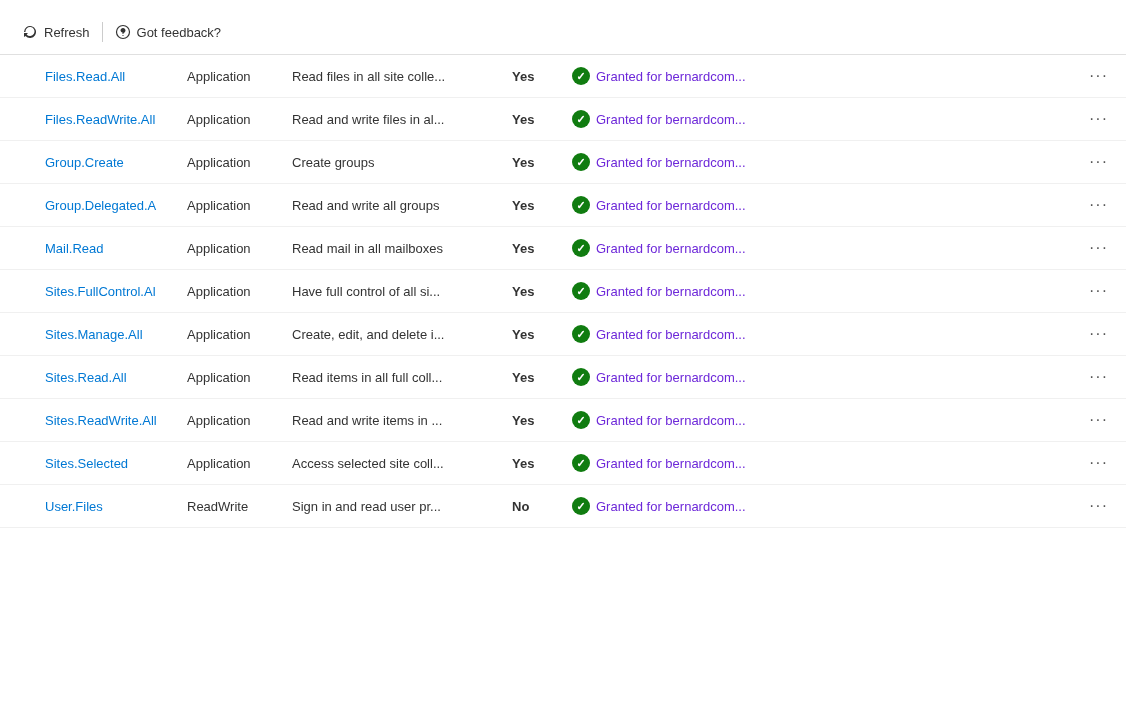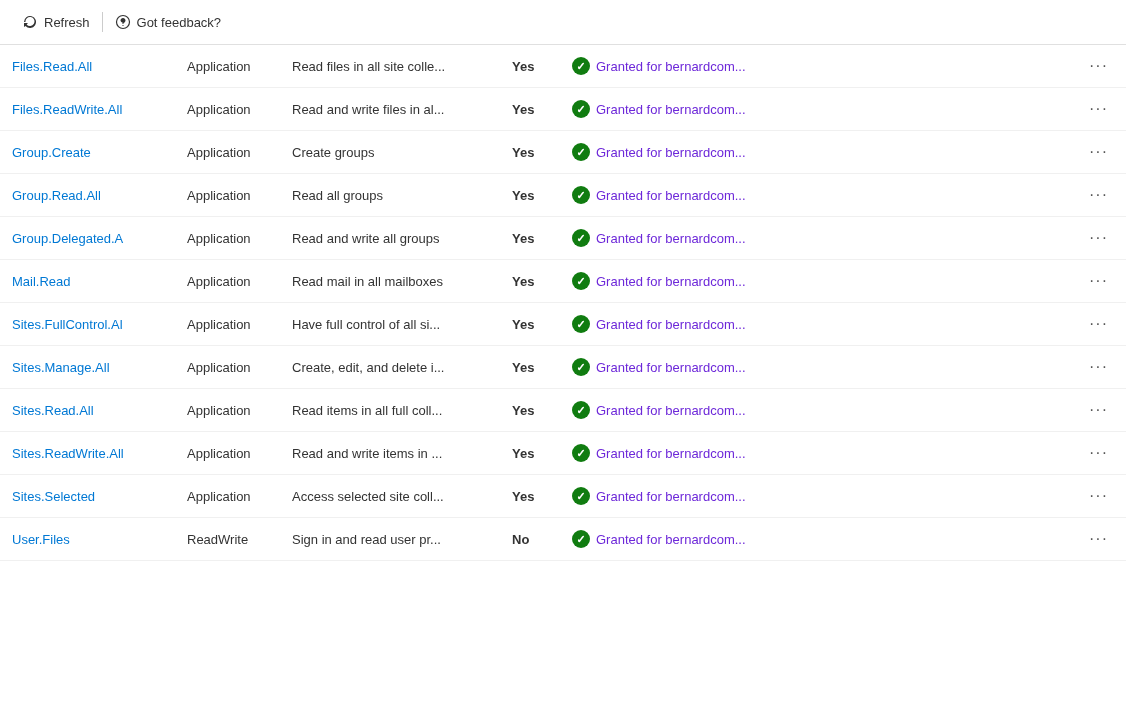--- a/index.html
+++ b/index.html
@@ -4,20 +4,21 @@
   <style>
     * { box-sizing: border-box; margin: 0; padding: 0; }
     body { font-family: 'Segoe UI', Arial, sans-serif; font-size: 13px; background: #fff; color: #333; }
 
     .toolbar {
       display: flex;
       align-items: center;
       padding: 10px 16px;
       border-bottom: 1px solid #e0e0e0;
       gap: 6px;
+      margin-top: 10px;
     }
 
     .toolbar-btn {
       display: flex;
       align-items: center;
       gap: 6px;
       background: none;
       border: none;
       cursor: pointer;
       font-size: 13px;
@@ -53,20 +54,21 @@
     tbody td {
       padding: 10px 12px;
       font-size: 13px;
       vertical-align: middle;
     }
 
     .permission-link {
       color: #0078d4;
       text-decoration: none;
       cursor: pointer;
+      margin-left: 33px;
     }
 
     .granted-cell {
       display: flex;
       align-items: center;
       gap: 6px;
       color: #6d28d9;
     }
 
     .green-check {
@@ -176,37 +178,20 @@
         <span class="green-check"></span>
         <span>Granted for bernardcom...</span>
       </div>
     </td>
     <td class="col-actions">
       <button class="more-btn" title="More actions">···</button>
     </td>
   </tr>
         <tr>
     <td class="col-permission">
-      <a class="permission-link">Group.Read.All</a>
-    </td>
-    <td class="col-type">Application</td>
-    <td class="col-description">Read all groups</td>
-    <td class="col-admin">Yes</td>
-    <td>
-      <div class="granted-cell">
-        <span class="green-check"></span>
-        <span>Granted for bernardcom...</span>
-      </div>
-    </td>
-    <td class="col-actions">
-      <button class="more-btn" title="More actions">···</button>
-    </td>
-  </tr>
-        <tr>
-    <td class="col-permission">
       <a class="permission-link">Group.Delegated.A</a>
     </td>
     <td class="col-type">Application</td>
     <td class="col-description">Read and write all groups</td>
     <td class="col-admin">Yes</td>
     <td>
       <div class="granted-cell">
         <span class="green-check"></span>
         <span>Granted for bernardcom...</span>
       </div>

